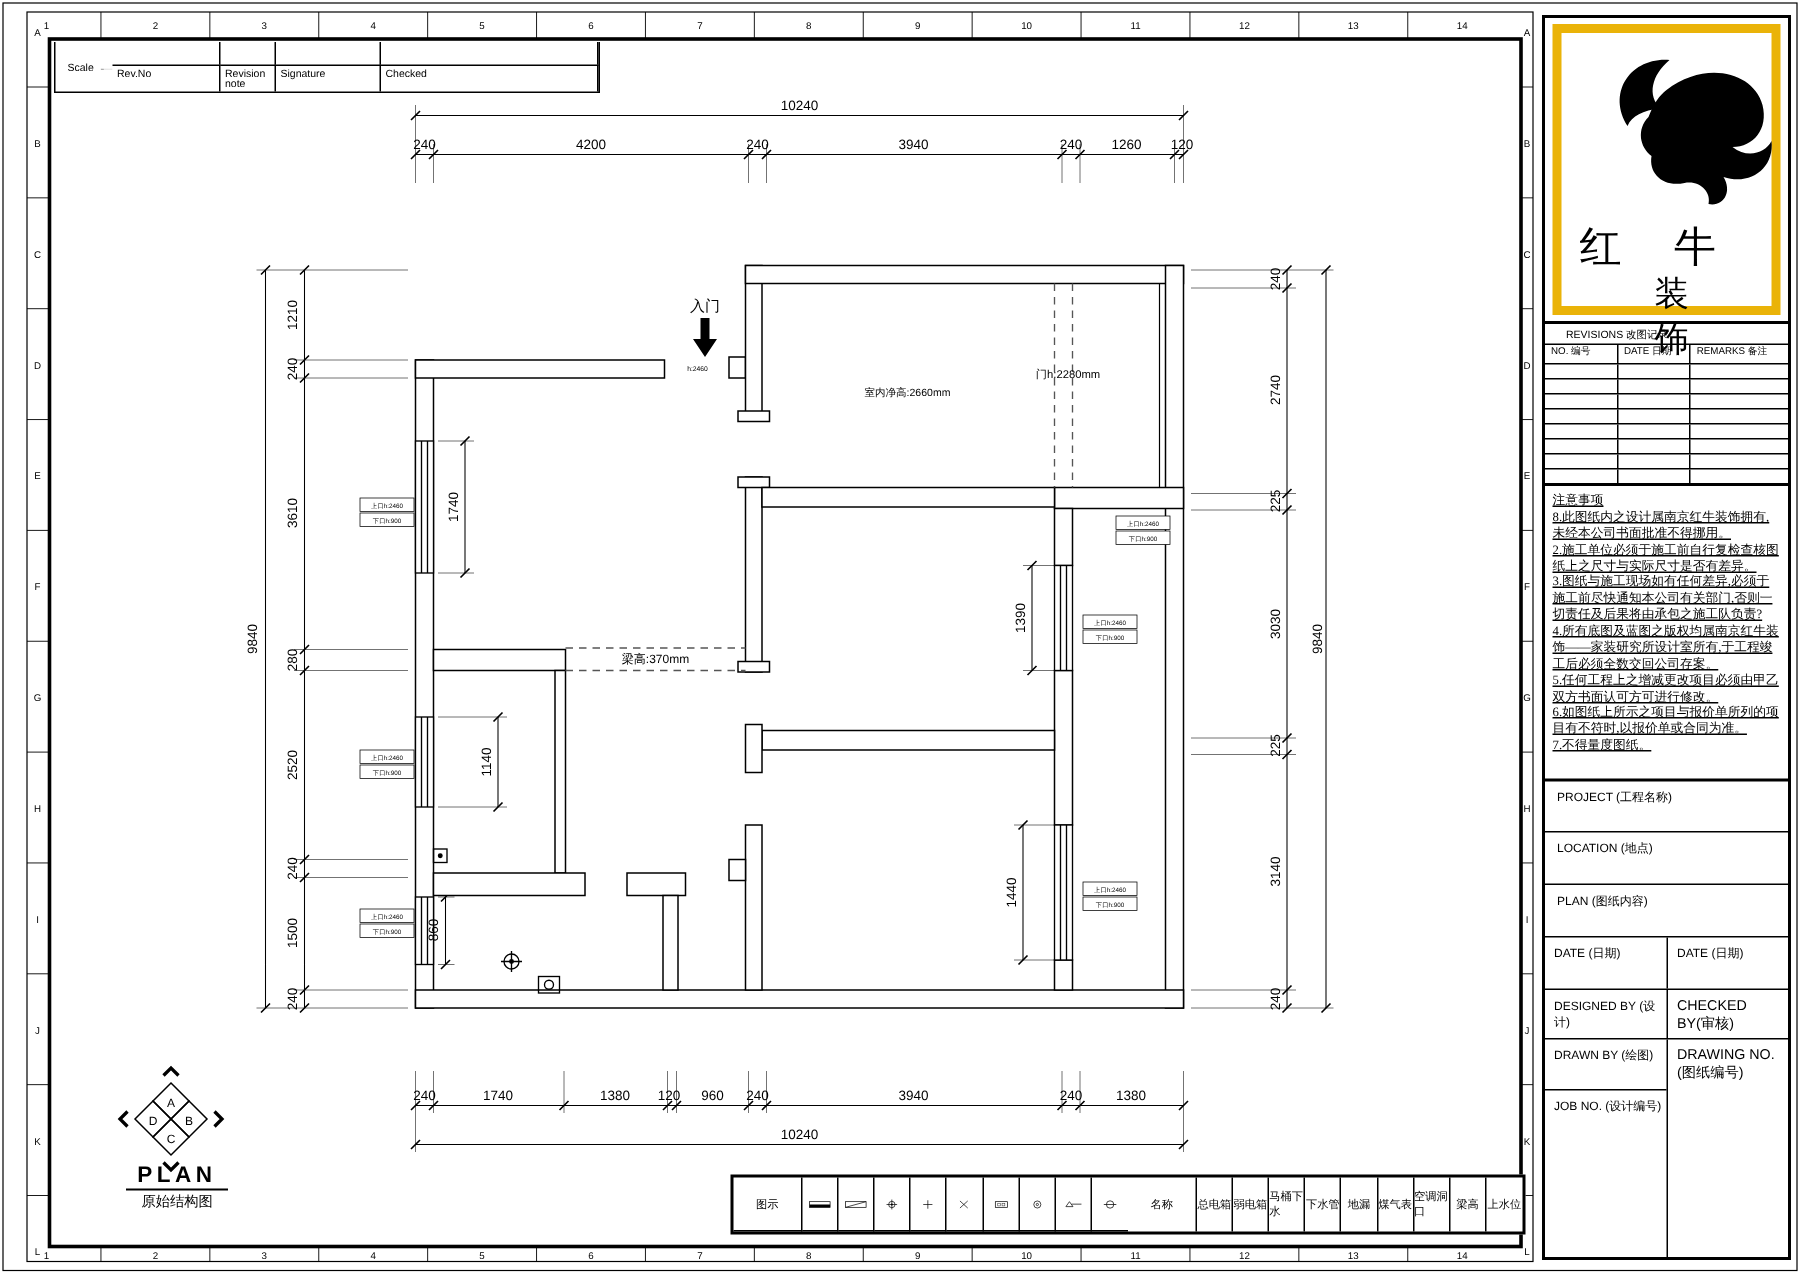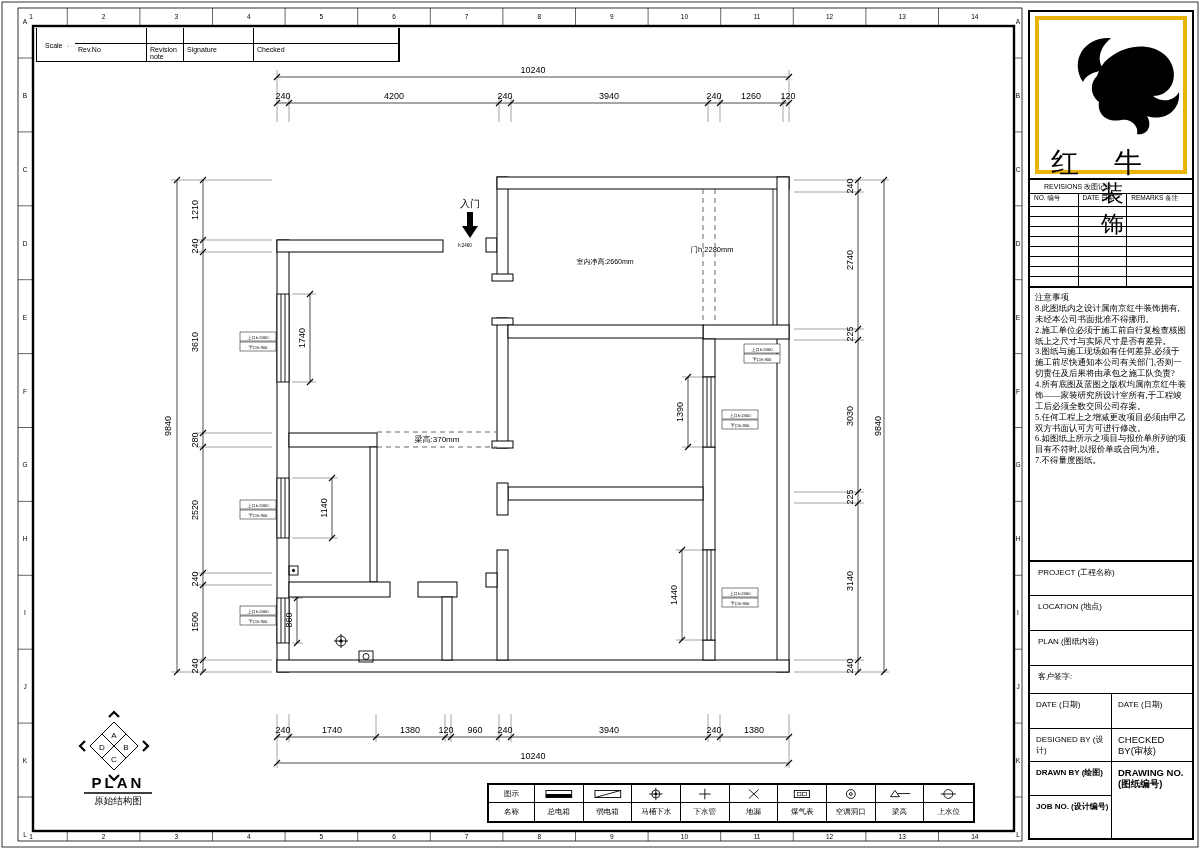--- a/index.html
+++ b/index.html
@@ -9,54 +9,54 @@
   svg text{font-family:"Liberation Sans",sans-serif;fill:#000;}
   .dimt{font-size:9px;}
   
   .rev-strip{position:absolute;left:36px;top:28px;width:364px;height:34px;
     border:1px solid #000;border-top:none;display:grid;
     grid-template-columns:38px 72px 37px 70px 1fr;grid-template-rows:15px 1fr;font-size:7px;}
   .rev-strip .rs{border-right:1px solid #000;padding:2px 0 0 3px;}
   .rev-strip .r2{border-top:1px solid #000;}
   .rev-strip .scale-cell{grid-row:1/3;border-right:none;display:flex;align-items:center;gap:4px;padding-left:8px;}
   
-  .legend{position:absolute;left:487px;top:783px;width:488px;height:40px;
-    border:2px solid #000;background:#fff;display:flex;flex-direction:column;z-index:5;}
+  .legend{position:absolute;left:487px;top:783px;width:530px;height:40px;
+    border:2px solid #000;background:#fff;display:flex;z-index:5;}
   .lg-row{flex:1;display:grid;grid-template-columns:46px repeat(9,1fr);}
   .lg-row>div{border-right:1px solid #000;display:flex;align-items:center;justify-content:center;
     font-size:7.5px;overflow:hidden;}
   .lg-row>div:last-child{border-right:none;}
   .lg-row.r1>div{border-bottom:1px solid #000;}
   
   .panel{position:absolute;left:1028px;top:10px;width:166px;height:830px;
     border:2px solid #000;background:#fff;display:flex;flex-direction:column;z-index:5;}
-  .logo-box{margin:4px 5px 0 5px;height:158px;border:4px solid #eab308;position:relative;flex:none;}
+  .logo-box{margin:4px 5px 0 5px;height:194px;border:6px solid #eab308;position:relative;flex:none;}
   .brand1{position:absolute;left:12px;top:124px;font-size:28px;letter-spacing:14px;
     font-family:"Liberation Serif",serif;}
   .brand2{position:absolute;left:62px;top:158px;font-size:23px;letter-spacing:11px;
     font-family:"Liberation Serif",serif;}
   .rev-table{flex:none;margin-top:4px;border-top:2px solid #000;font-size:7px;}
   .rev-title{height:14px;padding:2px 0 0 14px;border-bottom:1px solid #000;}
   .rev-head{height:12px;display:grid;grid-template-columns:30% 30% 40%;}
   .rev-head>div{border-right:1px solid #000;padding-left:4px;font-size:6.5px;}
   .rev-head>div:last-child{border-right:none;}
   .rev-row{height:10px;display:grid;grid-template-columns:30% 30% 40%;border-top:1px solid #000;}
   .rev-row>div{border-right:1px solid #000;}
   .rev-row>div:last-child{border-right:none;}
-  .notes{flex:none;height:274px;border-top:2px solid #000;padding:4px 5px 12px 5px;
-    font-size:8.5px;line-height:1.28;font-family:"Liberation Serif",serif;overflow:hidden;}
+  .notes{flex:none;height:197px;border-top:2px solid #000;padding:4px 5px 12px 5px;
+    font-size:8.5px;line-height:1.28;font-family:"Liberation Serif",serif;overflow:hidden;text-decoration:underline;}
   .notes p{text-indent:0;}
   .field{flex:none;border-top:1px solid #000;font-size:8px;padding:5px 0 0 8px;}
   .h35{height:35px;}.h32{height:32px;}.h28{height:28px;}.h33{height:33px;}
   .grid2{display:grid;grid-template-columns:1fr 1fr;padding:0;}
   .grid2>div{padding:5px 0 0 6px;}
   .grid2>div+div{border-left:1px solid #000;}
   .big{font-size:9.5px;}
   .lastgrid{flex:1;border-top:1px solid #000;display:grid;
-    grid-template-columns:1fr 1fr;grid-template-rows:33px 1fr;font-size:8px;font-weight:bold;}
+    grid-template-columns:1fr 1fr;grid-template-rows:33px 1fr;font-size:8px;}
   .lastgrid>div{padding:5px 0 0 6px;}
   .cell-drawing{grid-column:2;grid-row:1/3;border-left:1px solid #000;}
   .cell-job{grid-column:1;grid-row:2;border-top:1px solid #000;}
 </style>
 </head>
 <body>
 
 <svg class="abs" style="left:0;top:0;z-index:0" width="1200" height="849" viewBox="0 0 1200 849">
   <rect x="2" y="2" width="1196" height="845" fill="none" stroke="#000" stroke-width="0.8"></rect>
   <rect x="18" y="8" width="1004" height="833" fill="none" stroke="#000" stroke-width="0.8"></rect>
@@ -540,21 +540,20 @@
     <p>3.图纸与施工现场如有任何差异,必须于施工前尽快通知本公司有关部门,否则一切责任及后果将由承包之施工队负责?</p>
     <p>4.所有底图及蓝图之版权均属南京红牛装饰——家装研究所设计室所有,于工程竣工后必须全数交回公司存案。</p>
     <p>5.任何工程上之增减更改项目必须由甲乙双方书面认可方可进行修改。</p>
     <p>6.如图纸上所示之项目与报价单所列的项目有不符时,以报价单或合同为准。</p>
     <p>7.不得量度图纸。</p>
   </div>
 
   <div class="field h35" style="border-top:2px solid #000">PROJECT (工程名称)</div>
   <div class="field h35">LOCATION (地点)</div>
   <div class="field h35">PLAN (图纸内容)</div>
-  <div class="field h28">客户签字:</div>
   <div class="field h35 grid2">
     <div>DATE (日期)</div>
     <div>DATE (日期)</div>
   </div>
   <div class="field h33 grid2">
     <div>DESIGNED BY (设计)</div>
     <div class="big">CHECKED BY(审核)</div>
   </div>
   <div class="lastgrid">
     <div>DRAWN BY (绘图)</div>

